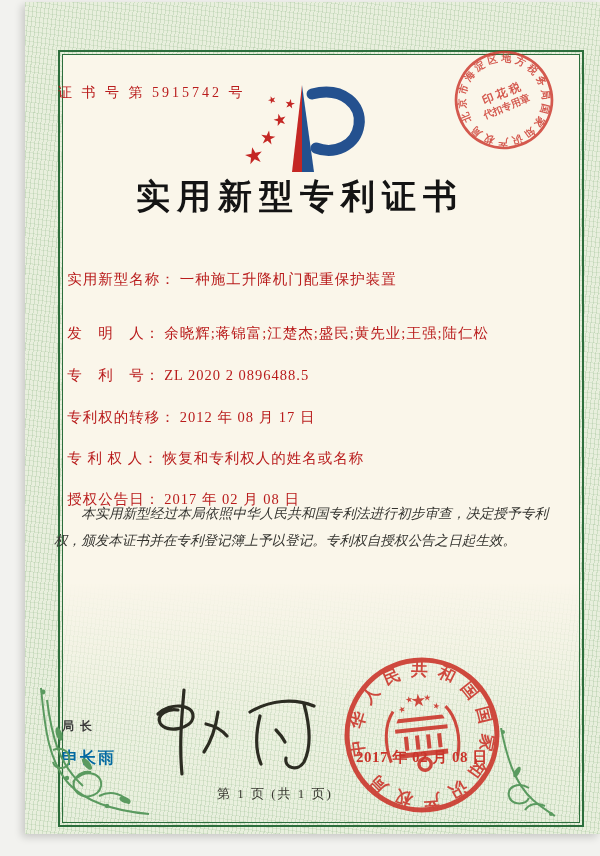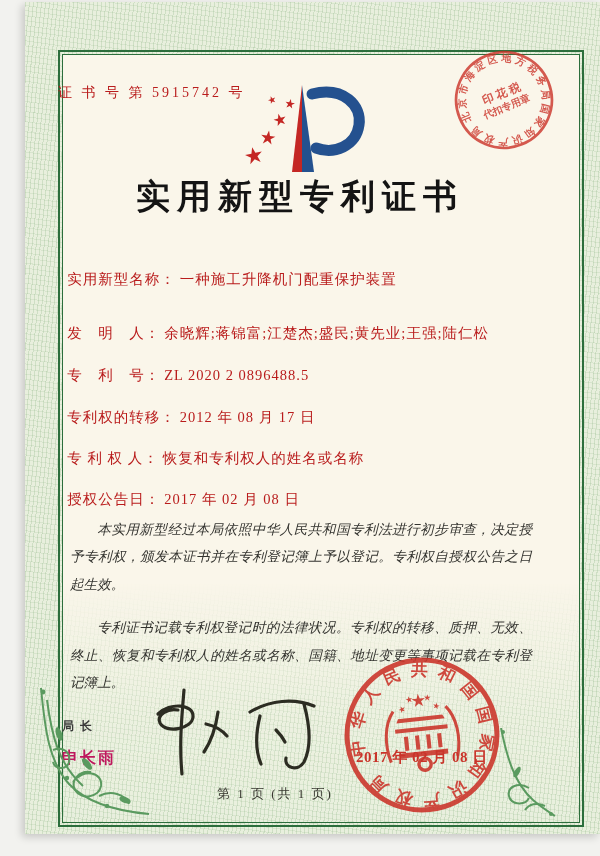--- a/index.html
+++ b/index.html
@@ -42,23 +42,23 @@
     position:absolute;left:0;top:174px;width:600px;text-align:center;
     font-size:34px;font-weight:700;letter-spacing:7px;color:#141414;
   }
   .field-row{position:absolute;left:58px;font-size:14.5px;color:#b91c1c;letter-spacing:1px;white-space:pre;}
   .field-row .lab{margin-right:4px;}
   .paragraphs{
     position:absolute;left:54px;top:500px;width:494px;
     font-size:13.6px;line-height:27.4px;color:#33332f;
     text-align:justify;font-style:italic;
   }
-  .paragraphs p{margin:16px;text-indent:2em;}
+  .paragraphs p{margin:0;text-indent:2em;}
   .director-title{position:absolute;left:62px;top:718px;font-size:12px;font-weight:600;letter-spacing:6px;color:#3b3b3b;}
-  .director-name{position:absolute;left:62px;top:748px;font-size:16px;font-weight:600;letter-spacing:2px;color:#be185d;}
+  .director-name{position:absolute;left:62px;top:748px;font-size:16px;font-weight:600;letter-spacing:2px;color:#0369a1;}
   .signature{position:absolute;left:138px;top:684px;width:200px;height:96px;}
   .cnipa-seal{position:absolute;left:341px;top:654px;width:162px;height:162px;transform:rotate(-6deg);opacity:.88;}
   .seal-date{
     position:absolute;left:356px;top:748px;width:140px;
     font-size:15px;color:#c9342a;letter-spacing:0.5px;white-space:pre;font-weight:600;
   }
   .footer-page{
     position:absolute;left:75px;top:785px;width:400px;text-align:center;
     font-size:13px;color:#37372f;letter-spacing:2px;
   }
@@ -122,21 +122,20 @@
 </div>
 <div class="field-row" style="top:432px">
   <span class="lab">专 利 权 人：</span><span>恢复和专利权人的姓名或名称</span>
 </div>
 <div class="field-row" style="top:473px">
   <span class="lab">授权公告日：</span><span>2017 年 02 月 08 日</span>
 </div>
 
 <div class="paragraphs">
   <p>本实用新型经过本局依照中华人民共和国专利法进行初步审查，决定授予专利权，颁发本证书并在专利登记簿上予以登记。专利权自授权公告之日起生效。</p>
-  <p>专利证书记载专利权登记时的法律状况。专利权的转移、质押、无效、终止、恢复和专利权人的姓名或名称、国籍、地址变更等事项记载在专利登记簿上。</p>
 </div>
 
 <div class="director-title">局长</div>
 <div class="director-name">申长雨</div>
 
 <svg class="signature" viewBox="0 0 200 96">
   <g fill="none" stroke="#2c2c22" stroke-width="3.2" stroke-linecap="round">
     <path d="M 46,6 C 44,30 41,60 44,90"></path>
     <path d="M 20,30 C 32,18 56,20 55,33 C 54,45 28,50 22,39 C 18,31 30,24 40,26"></path>
     <path d="M 80,28 C 78,42 74,56 66,68"></path>

